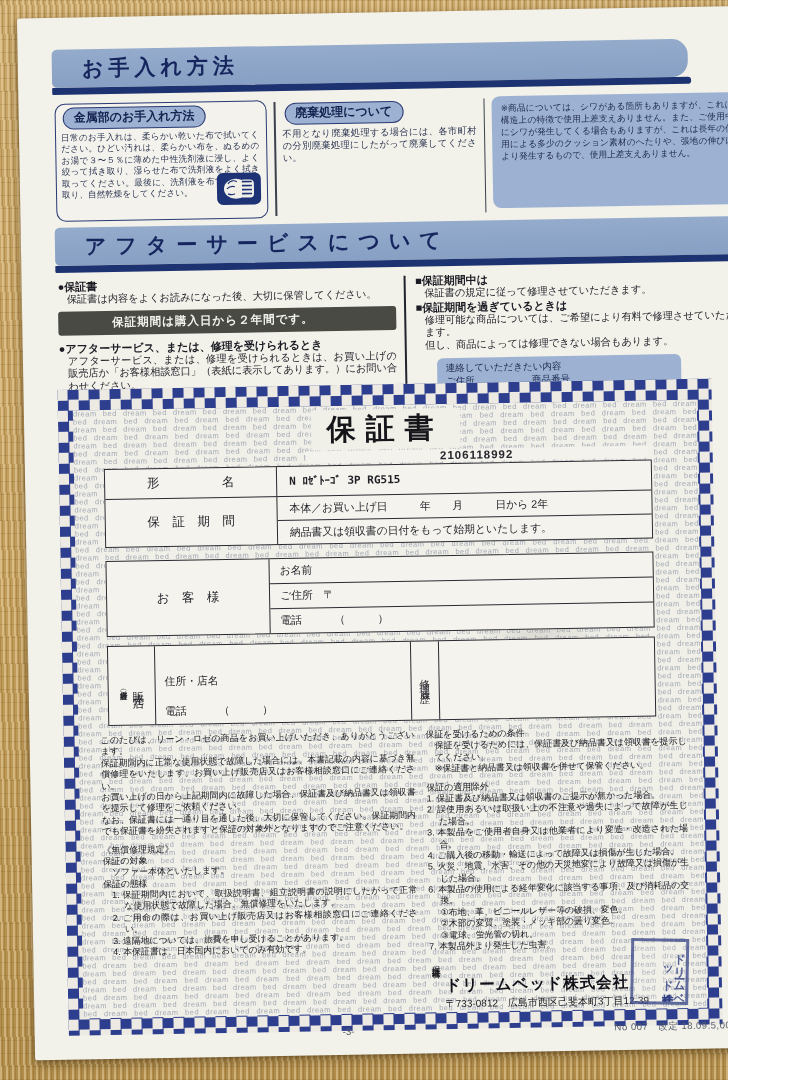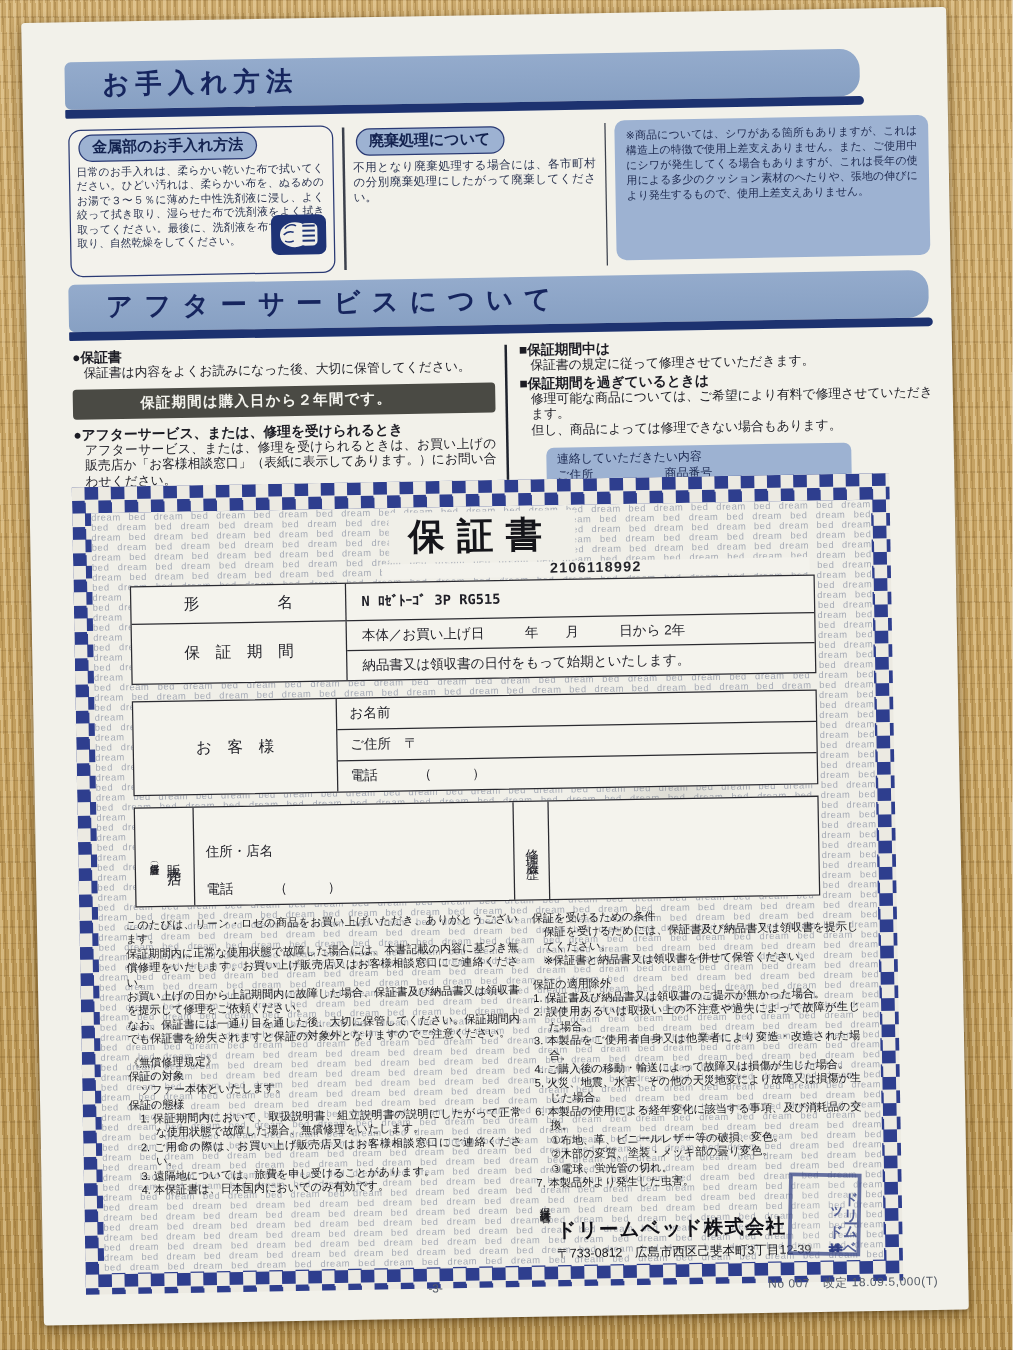--- a/index.html
+++ b/index.html
@@ -1,21 +1,21 @@
 <!DOCTYPE html>
 <html><head>
 <meta charset="utf-8">
 <style>
   html,body{margin:0;padding:0;}
   body{
     width:810px;height:1080px;overflow:hidden;
     font-family:"Liberation Sans","DejaVu Sans",sans-serif;
   }
   .scene{
-    position:relative;width:810px;height:1080px;overflow:hidden;
+    position:relative;width:728px;height:1080px;overflow:hidden;
     background-color:#bf9c5e;
     background-image:
       repeating-linear-gradient(88deg, rgba(255,236,193,.38) 0 2px, rgba(0,0,0,0) 2px 3px, rgba(133,96,38,.30) 3px 4px, rgba(0,0,0,0) 4px 6px),
       repeating-linear-gradient(0deg, rgba(92,62,20,.16) 0 1px, rgba(0,0,0,0) 1px 13px),
       linear-gradient(180deg,#cba96c 0%, #c29e5d 55%, #b18d4c 100%);
   }
   .paper{
     position:absolute;left:26px;top:12px;width:740px;height:1042px;
     background:#f2f1ea;
     transform:rotate(-1deg);

